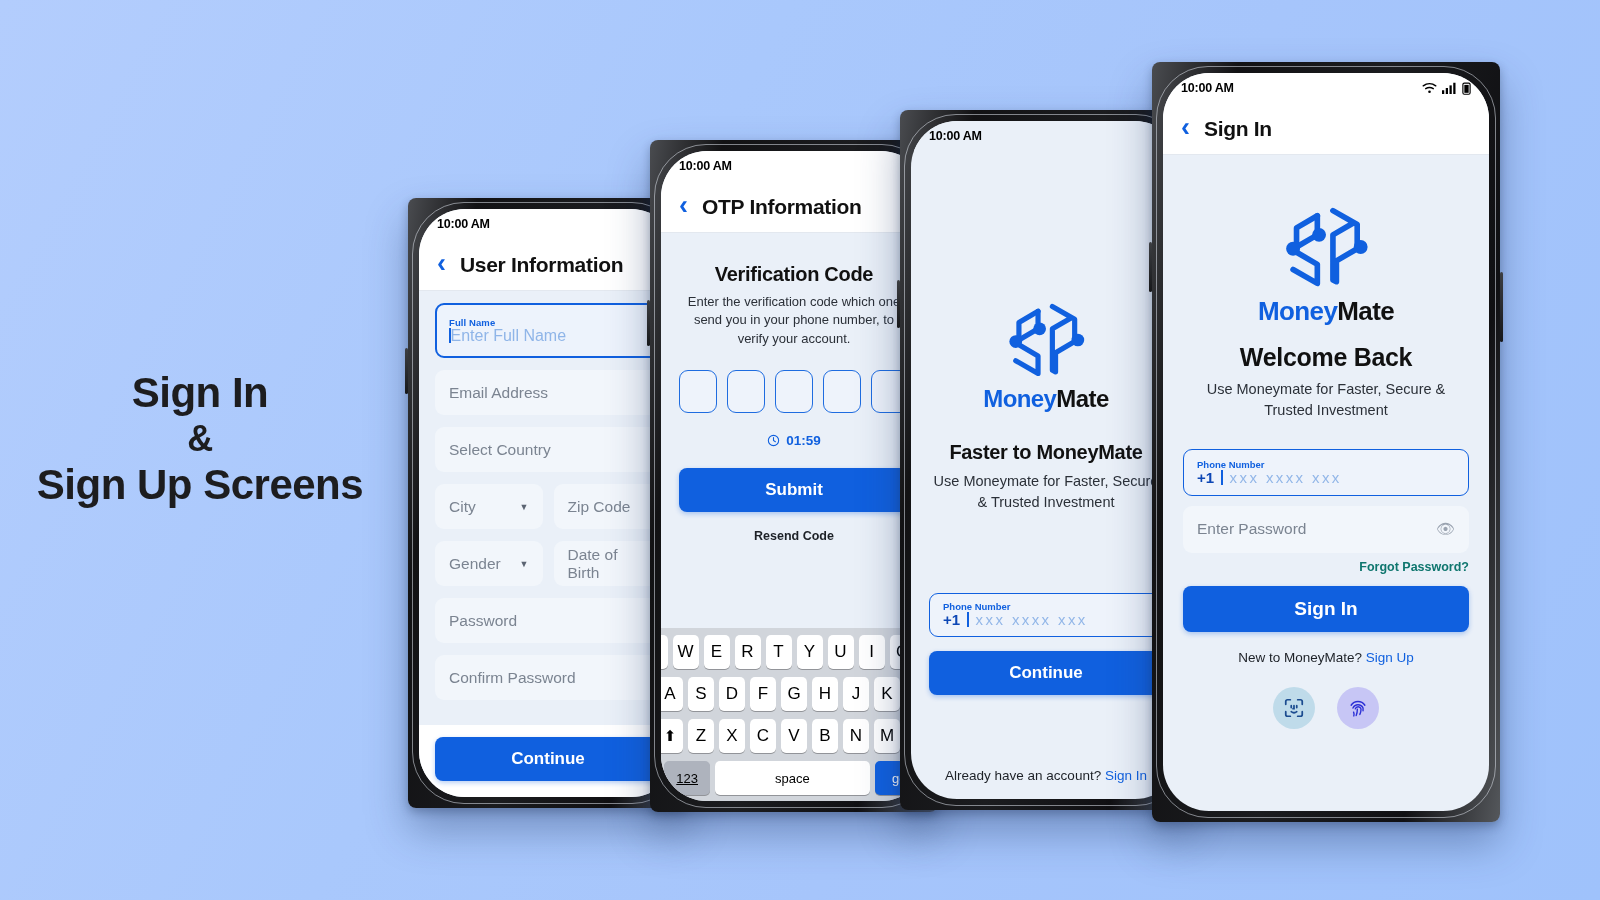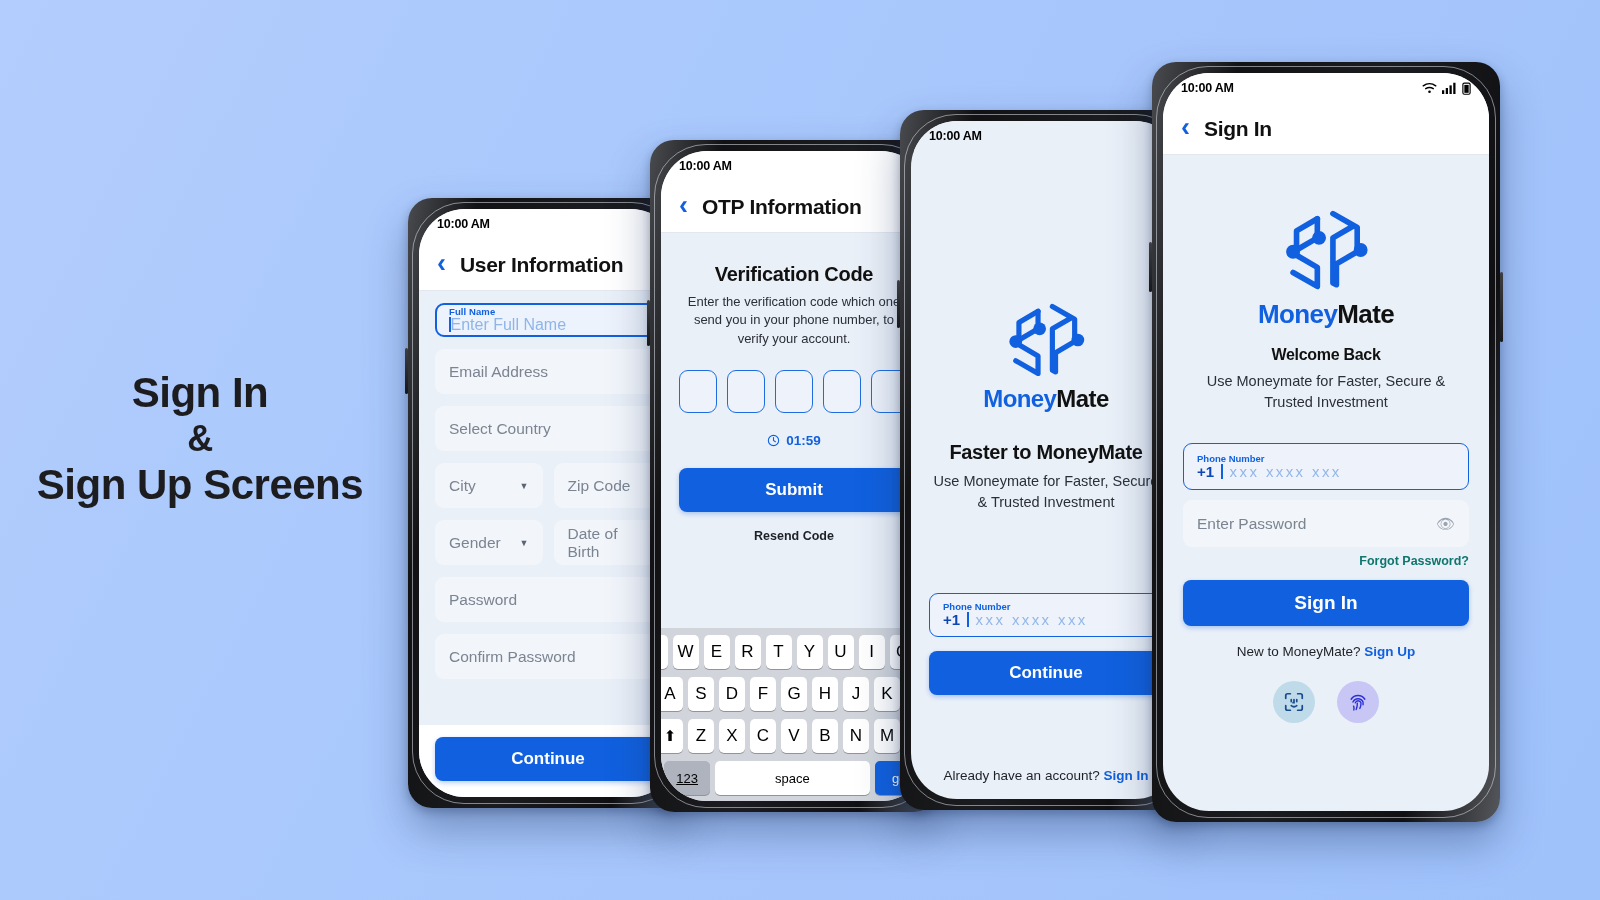--- a/index.html
+++ b/index.html
@@ -20,21 +20,21 @@
     font-weight: bold;
     font-size: 42px;
     line-height: 1.18;
     letter-spacing: -0.5px;
   }
   #caption .amp { font-size: 36px; display:block; }
 
   
   .phone {
     position: absolute;
-    border-radius: 24px;
+    border-radius: 8px;
     background: linear-gradient(100deg,#4a4c50 0%, #121214 18%, #1b1c1f 50%, #101013 80%, #55585c 100%);
     padding: 11px;
     box-shadow: 0 22px 42px rgba(32,54,102,.38), 0 4px 10px rgba(20,35,70,.30);
   }
   .phone::before {
     content:"";
     position:absolute; inset:4px;
     border-radius: 52px;
     border:1.5px solid rgba(220,226,235,.55);
     pointer-events:none;
@@ -93,21 +93,21 @@
     display:flex; align-items:center;
     padding: 0 14px;
     margin-top:12px;
     font-size:15.5px;
     color:#7b8491;
     position:relative;
   }
   .field.focused {
     background:#edf3fc;
     border:2px solid #1060df;
-    height:34px;
+    height:55px;
     flex-direction:column; align-items:flex-start; justify-content:center;
     padding: 4px 12px;
   }
   .flabel { font-size:9.5px; font-weight:bold; color:#1060df; letter-spacing:.1px; }
   .fplace-blue { font-size:16px; color:#8fb5e8; margin-top:-1px; }
   .caret { display:inline-block; width:1.5px; height:15px; background:#1060df; vertical-align:-2px; }
   .row2 { display:flex; gap:11px; }
   .row2 .field { flex:1; }
   .chev { margin-left:auto; font-size:9px; color:#5b6472; }
   .eye { margin-left:auto; font-size:15px; color:#9aa3b0; }
@@ -145,21 +145,21 @@
   
   .logo-wrap { display:flex; flex-direction:column; align-items:center; }
   .logo-text { font-size:24px; font-weight:bold; letter-spacing:-.6px; margin-top:2px; }
   .logo-text .a { color:#1060df; }
   .logo-text .b { color:#111; }
 
   .headline { font-size:20px; font-weight:bold; color:#111; text-align:center; letter-spacing:-.3px;}
   .sub { font-size:14.5px; color:#2b3038; text-align:center; line-height:1.42; margin-top:7px;}
 
   .meta { font-size:13.5px; color:#1d2127; text-align:center; }
-  .link { color:#1060df; font-weight:bold; }
+  .link { color:#1060df; font-weight:normal; }
   .forgot { font-size:12.5px; color:#0f766e; font-weight:bold; text-align:right; margin-top:7px; }
 
   
   .bio-row { display:flex; justify-content:center; gap:22px; margin-top:22px; }
   .bio { width:42px; height:42px; border-radius:50%; display:flex; align-items:center; justify-content:center; cursor:pointer;}
   .bio.face { background:#bfdbea; }
   .bio.finger { background:#c7c6f5; }
 
   
   .otp-row { display:flex; gap:10px; justify-content:center; margin-top:22px; }
@@ -394,21 +394,21 @@
             <path d="M50 18 L26 32 L26 60 L50 74 L50 96 L22 80"></path>
             <path d="M50 18 L50 40 L26 54"></path>
             <path d="M68 12 L96 28 L96 56 L72 70 L72 94 L68 92 L68 40 L92 26"></path>
           </g>
           <circle cx="22" cy="56" r="8" fill="#1060df"></circle>
           <circle cx="52" cy="40" r="8" fill="#1060df"></circle>
           <circle cx="100" cy="54" r="8" fill="#1060df"></circle>
         </svg>
         <div class="logo-text" style="font-size:26px;"><span class="a">Money</span><span class="b">Mate</span></div>
       </div>
-      <div class="headline" style="margin-top:16px;font-size:16px;">Welcome Back</div>
+      <div class="headline" style="margin-top:16px;font-size:25px;">Welcome Back</div>
       <div class="sub">Use Moneymate for Faster, Secure &amp; Trusted Investment</div>
       <div style="flex:0.35"></div>
       <div class="phonefield" style="height:47px;">
         <span class="pnlabel">Phone Number</span>
         <span class="pnval">
             <span>+1</span>
             <span class="caret"></span>
             <span class="pnx">xxx xxxx xxx</span>
           </span>
       </div>

